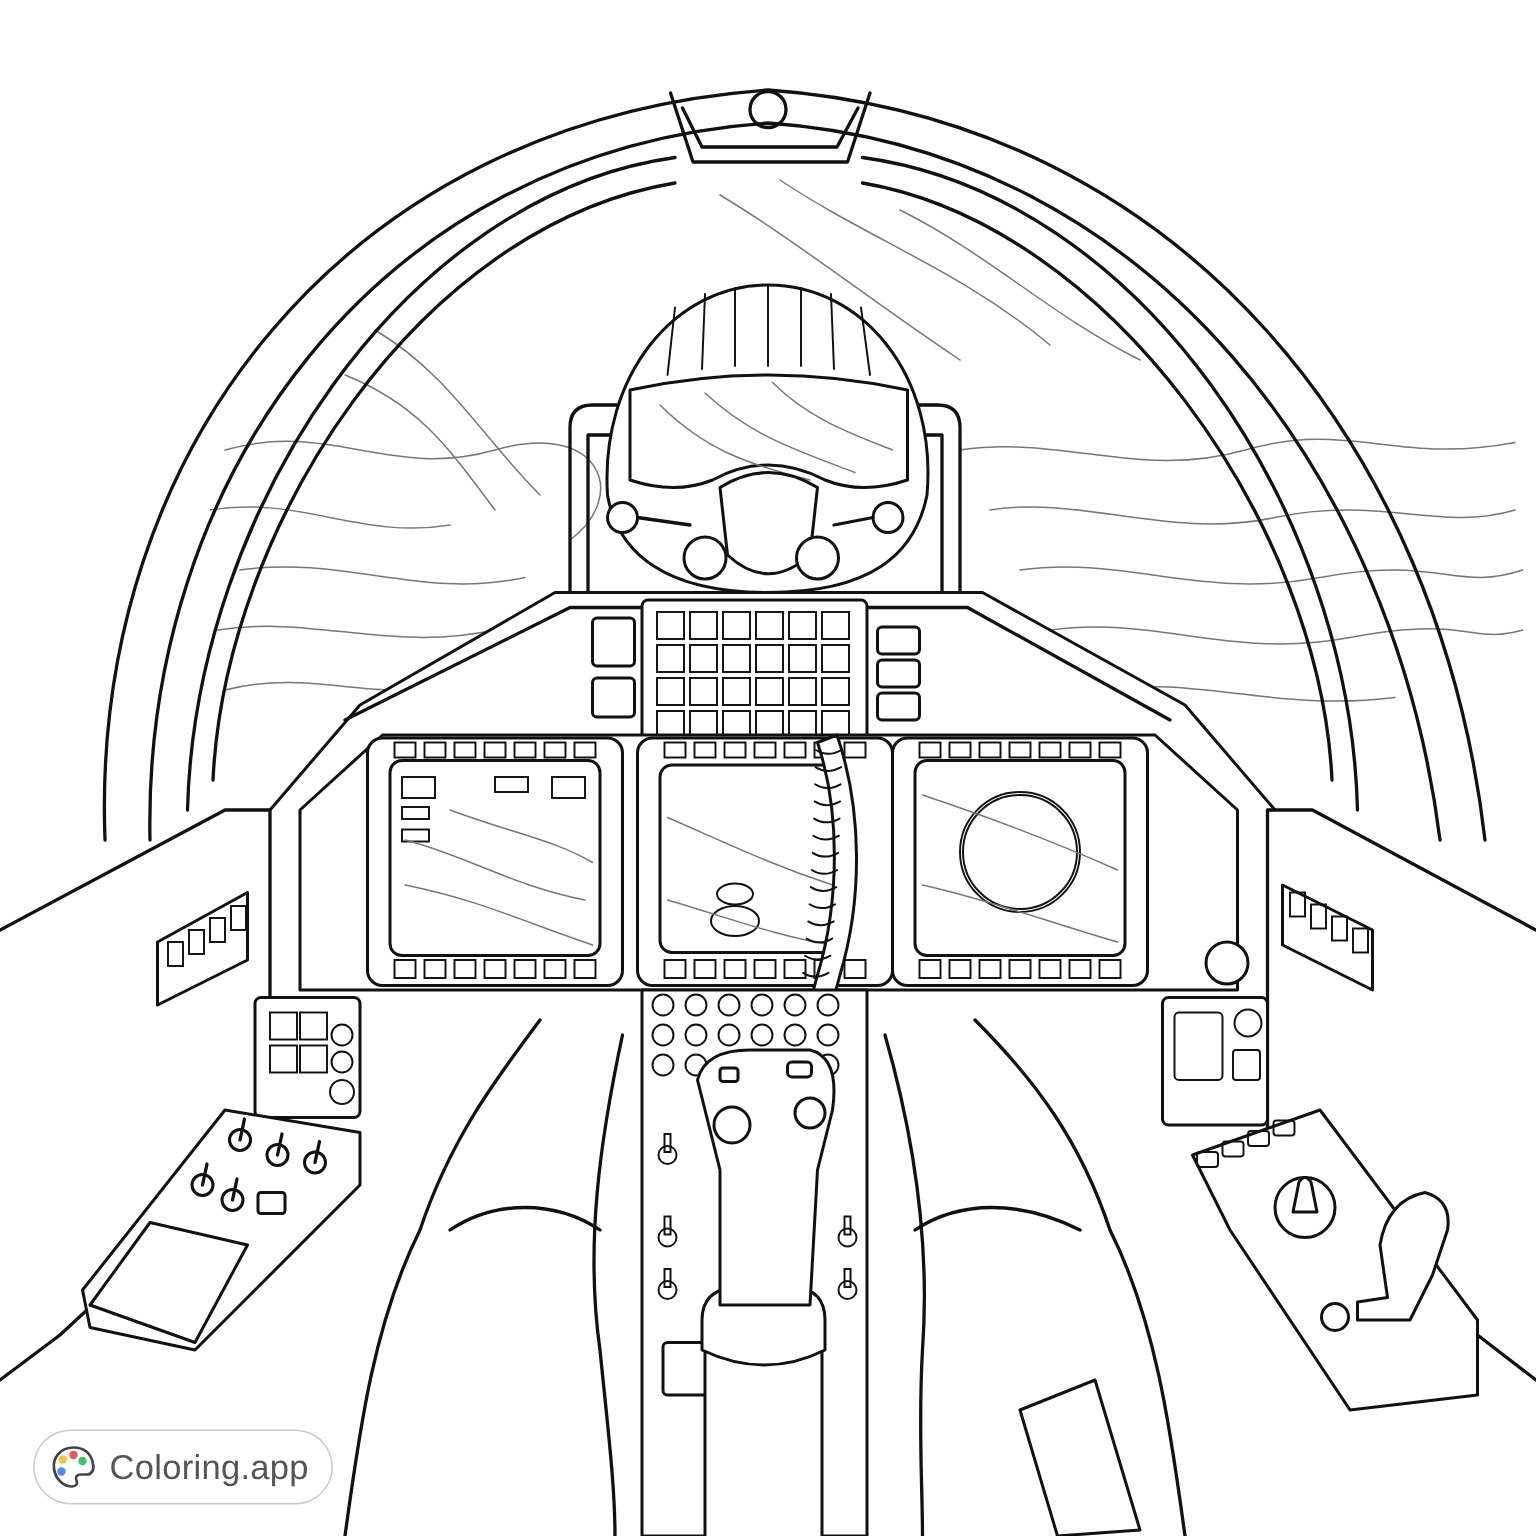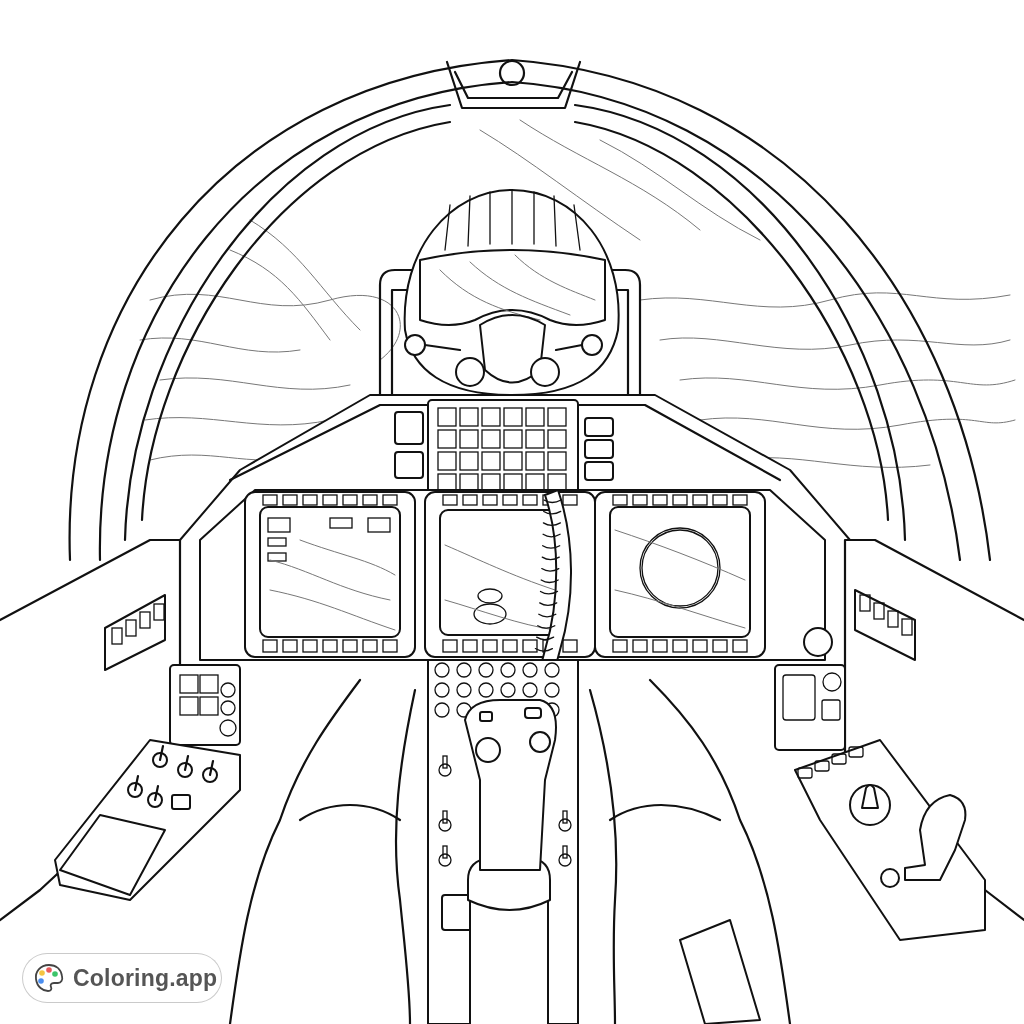--- a/index.html
+++ b/index.html
@@ -9,21 +9,21 @@
     #scene .th { fill: none; stroke: #111; stroke-width: 1.3; stroke-linecap: round; }
     #scene .cl { fill: none; stroke: #777; stroke-width: 1; stroke-linecap: round; }
     #scene .wf { fill: #fff; stroke: #111; stroke-width: 2; stroke-linejoin: round; }
     .badge {
       position: absolute; left: 22px; top: 953px; width: 200px; height: 50px;
       border-radius: 25px; background: rgba(255,255,255,0.72);
       border: 1.5px solid rgba(180,180,180,0.7);
       display: flex; align-items: center; gap: 8px; padding-left: 10px; box-sizing: border-box;
     }
     .badge .palette { width: 32px; height: 32px; }
-    .badge .brand { font-size: 23px; font-weight: bold; color: #555; letter-spacing: 0.2px; }
+    .badge .brand { font-size: 23px; font-weight: normal; color: #555; letter-spacing: 0.2px; }
   </style>
 </head>
 <body>
 
 <svg id="scene" viewBox="0 0 1024 1024" xmlns="http://www.w3.org/2000/svg">
 
   <g>
     <path class="cl" d="M150 300 C220 280 260 320 330 300 S420 330 380 360"></path>
     <path class="cl" d="M140 340 C200 330 240 360 300 350"></path>
     <path class="cl" d="M160 380 C230 370 280 400 350 385"></path>

